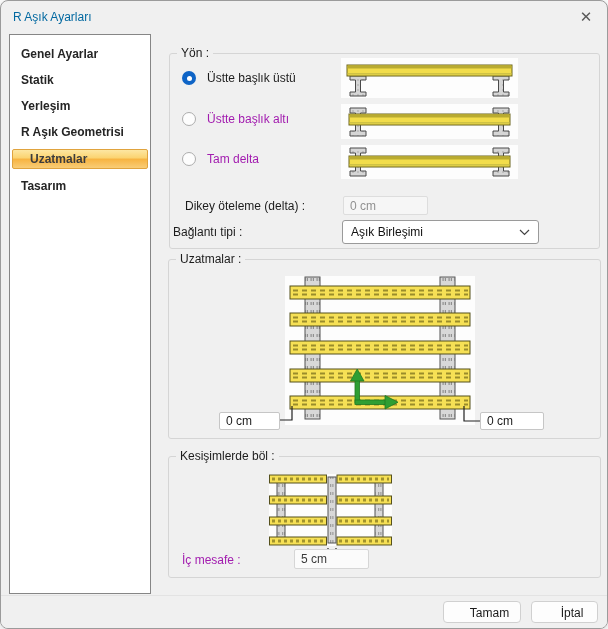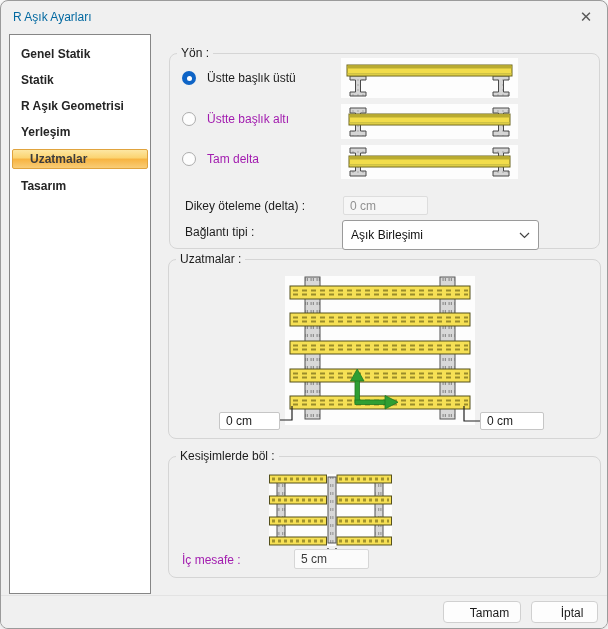--- a/index.html
+++ b/index.html
@@ -10,21 +10,21 @@
   .titlebar{position:absolute;left:0;top:0;right:0;height:32px;}
   .title{position:absolute;left:12px;top:9px;color:#0369a1;font-size:12px;}
   .close{position:absolute;right:12px;top:7px;width:18px;height:18px;color:#5a5a5a;font-size:15px;line-height:18px;text-align:center;cursor:default;}
   
   .sidebar{position:absolute;left:8px;top:33px;width:142px;height:560px;background:#ffffff;border:1px solid #868686;box-sizing:border-box;}
   .side-item{height:26px;line-height:26px;padding-left:9px;font-weight:bold;color:#252525;margin:0 2px;}
   .sidebar .pad{height:6px;}
   .side-item.selected{height:18px;line-height:18px;margin:4px 2px;padding-left:17px;border:1px solid #e0a33e;border-radius:2px;
      background:linear-gradient(180deg,#fde7a2 0%,#fbd36f 45%,#f7b340 50%,#f9cd77 100%);color:#3c3c3c;}
   
-  .groupbox{position:absolute;border:1px solid #d5d5d5;border-radius:8px;}
+  .groupbox{position:absolute;border:1px solid #d5d5d5;border-radius:3px;}
   .gb-label{position:absolute;top:-8px;left:7px;background:#f0f0f0;padding:0 4px;color:#1c1c1c;}
   
   .radio-row{position:absolute;display:flex;align-items:center;gap:11px;height:16px;}
   .radio{width:14px;height:14px;border-radius:50%;box-sizing:border-box;flex:0 0 auto;}
   .radio.on{background:#0e64c6;position:relative;}
   .radio.on::after{content:"";position:absolute;left:4.5px;top:4.5px;width:5px;height:5px;background:#fff;border-radius:50%;}
   .radio.off{background:#fdfdfd;border:1px solid #adadad;}
   .lbl{color:#1c1c1c;white-space:nowrap;}
   .lbl.dis{color:#a21caf;}
   
@@ -45,24 +45,24 @@
 
 <div class="dialog">
 
   <div class="titlebar">
     <div class="title">R Aşık Ayarları</div>
     <div class="close">✕</div>
   </div>
 
   <div class="sidebar">
     <div class="pad"></div>
-    <div class="side-item">Genel Statik</div>
+    <div class="side-item">Genel Ayarlar</div>
     <div class="side-item">Statik</div>
+    <div class="side-item">Yerleşim</div>
     <div class="side-item">R Aşık Geometrisi</div>
-    <div class="side-item">Yerleşim</div>
     <div class="side-item selected">Uzatmalar</div>
     <div class="side-item">Tasarım</div>
   </div>
 
   <div class="groupbox" style="left:168px;top:52px;width:429px;height:194px;">
     <span class="gb-label">Yön :</span>
   </div>
 
   <div class="radio-row" style="left:181px;top:69px;">
     <span class="radio on"></span>
@@ -115,22 +115,22 @@
     <rect width="177" height="34" fill="#fdfdfd"></rect>
     <path d="M9,3 h16 v5 h-5.5 v18 h5.5 v5 h-16 v-5 h5.5 v-18 h-5.5 z" fill="url(#stC)" stroke="#4a4a4a"></path>
     <path d="M152,3 h16 v5 h-5.5 v18 h5.5 v5 h-16 v-5 h5.5 v-18 h-5.5 z" fill="url(#stC)" stroke="#4a4a4a"></path>
     <rect x="8" y="11" width="161" height="11" fill="#f2dd4b" stroke="#6b641f"></rect>
     <rect x="8.5" y="11.5" width="160" height="3" fill="#b9ab30"></rect>
     <rect x="8.5" y="19" width="160" height="1.6" fill="#cfc244"></rect>
   </svg>
 
   <div class="abs lbl" style="left:184px;top:198px;">Dikey öteleme (delta) :</div>
   <input class="txt disabled" style="left: 342px; top: 195px; width: 85px; height: 19px;" disabled="" value="0 cm">
-  <div class="abs lbl" style="left:184px;top:224px;">Bağlantı tipi :</div>
-  <div class="combo" style="left:341px;top:219px;width:197px;height:30px;">
+  <div class="abs lbl" style="left:172px;top:224px;">Bağlantı tipi :</div>
+  <div class="combo" style="left:341px;top:219px;width:197px;height:24px;">
     <span>Aşık Birleşimi</span>
     <svg width="11" height="7" viewBox="0 0 11 7">
       <path d="M1,1 L5.5,5.5 L10,1" fill="none" stroke="#444" stroke-width="1.2"></path>
     </svg>
   </div>
 
   <div class="groupbox" style="left:167px;top:258px;width:431px;height:178px;">
     <span class="gb-label">Uzatmalar :</span>
 
     <svg class="diag" style="left:116px;top:16px;" width="190" height="149">

